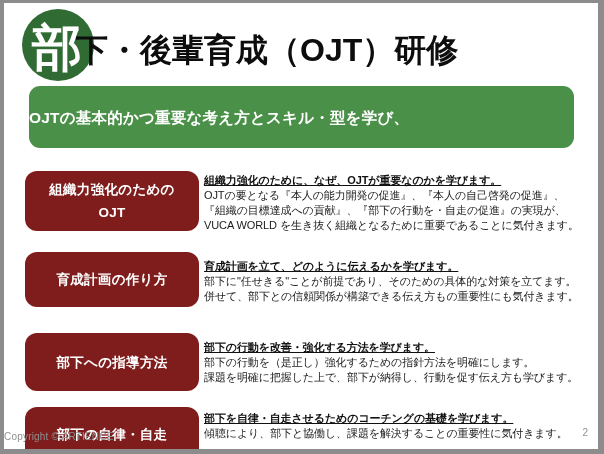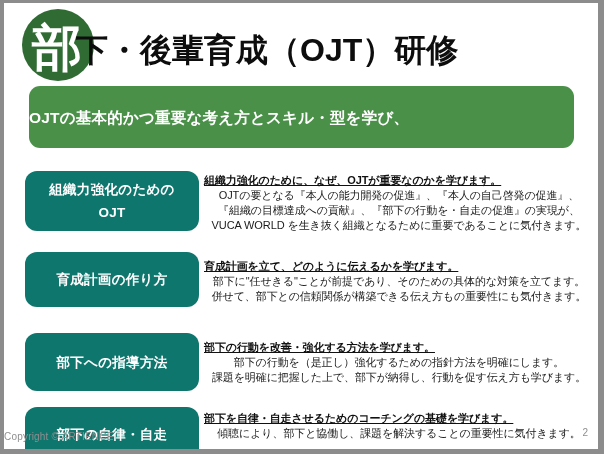--- a/index.html
+++ b/index.html
@@ -92,21 +92,21 @@
     position: absolute;
     left: 0;
     width: 594px;
   }
   .row-label {
     position: absolute;
     left: 21px;
     top: 0;
     width: 174px;
     border-radius: 12px;
-    background: #0f766e;
+    background: #7f1d1d;
     display: flex;
     flex-direction: column;
     align-items: center;
     justify-content: center;
     box-sizing: border-box;
   }
   .row-label-line {
     color: #ffffff;
     font-size: 13.5px;
     font-weight: bold;
@@ -128,21 +128,20 @@
     line-height: 15px;
     white-space: nowrap;
     letter-spacing: -0.1px;
   }
   .desc-line {
     font-size: 11px;
     color: #1a1a1a;
     line-height: 15px;
     white-space: nowrap;
     letter-spacing: -0.1px;
-    text-align: center;
   }
 
   
   #footer-copyright {
     position: absolute;
     left: 0;
     top: 428px;
     width: 540px;
     text-align: left;
     font-size: 10px;

